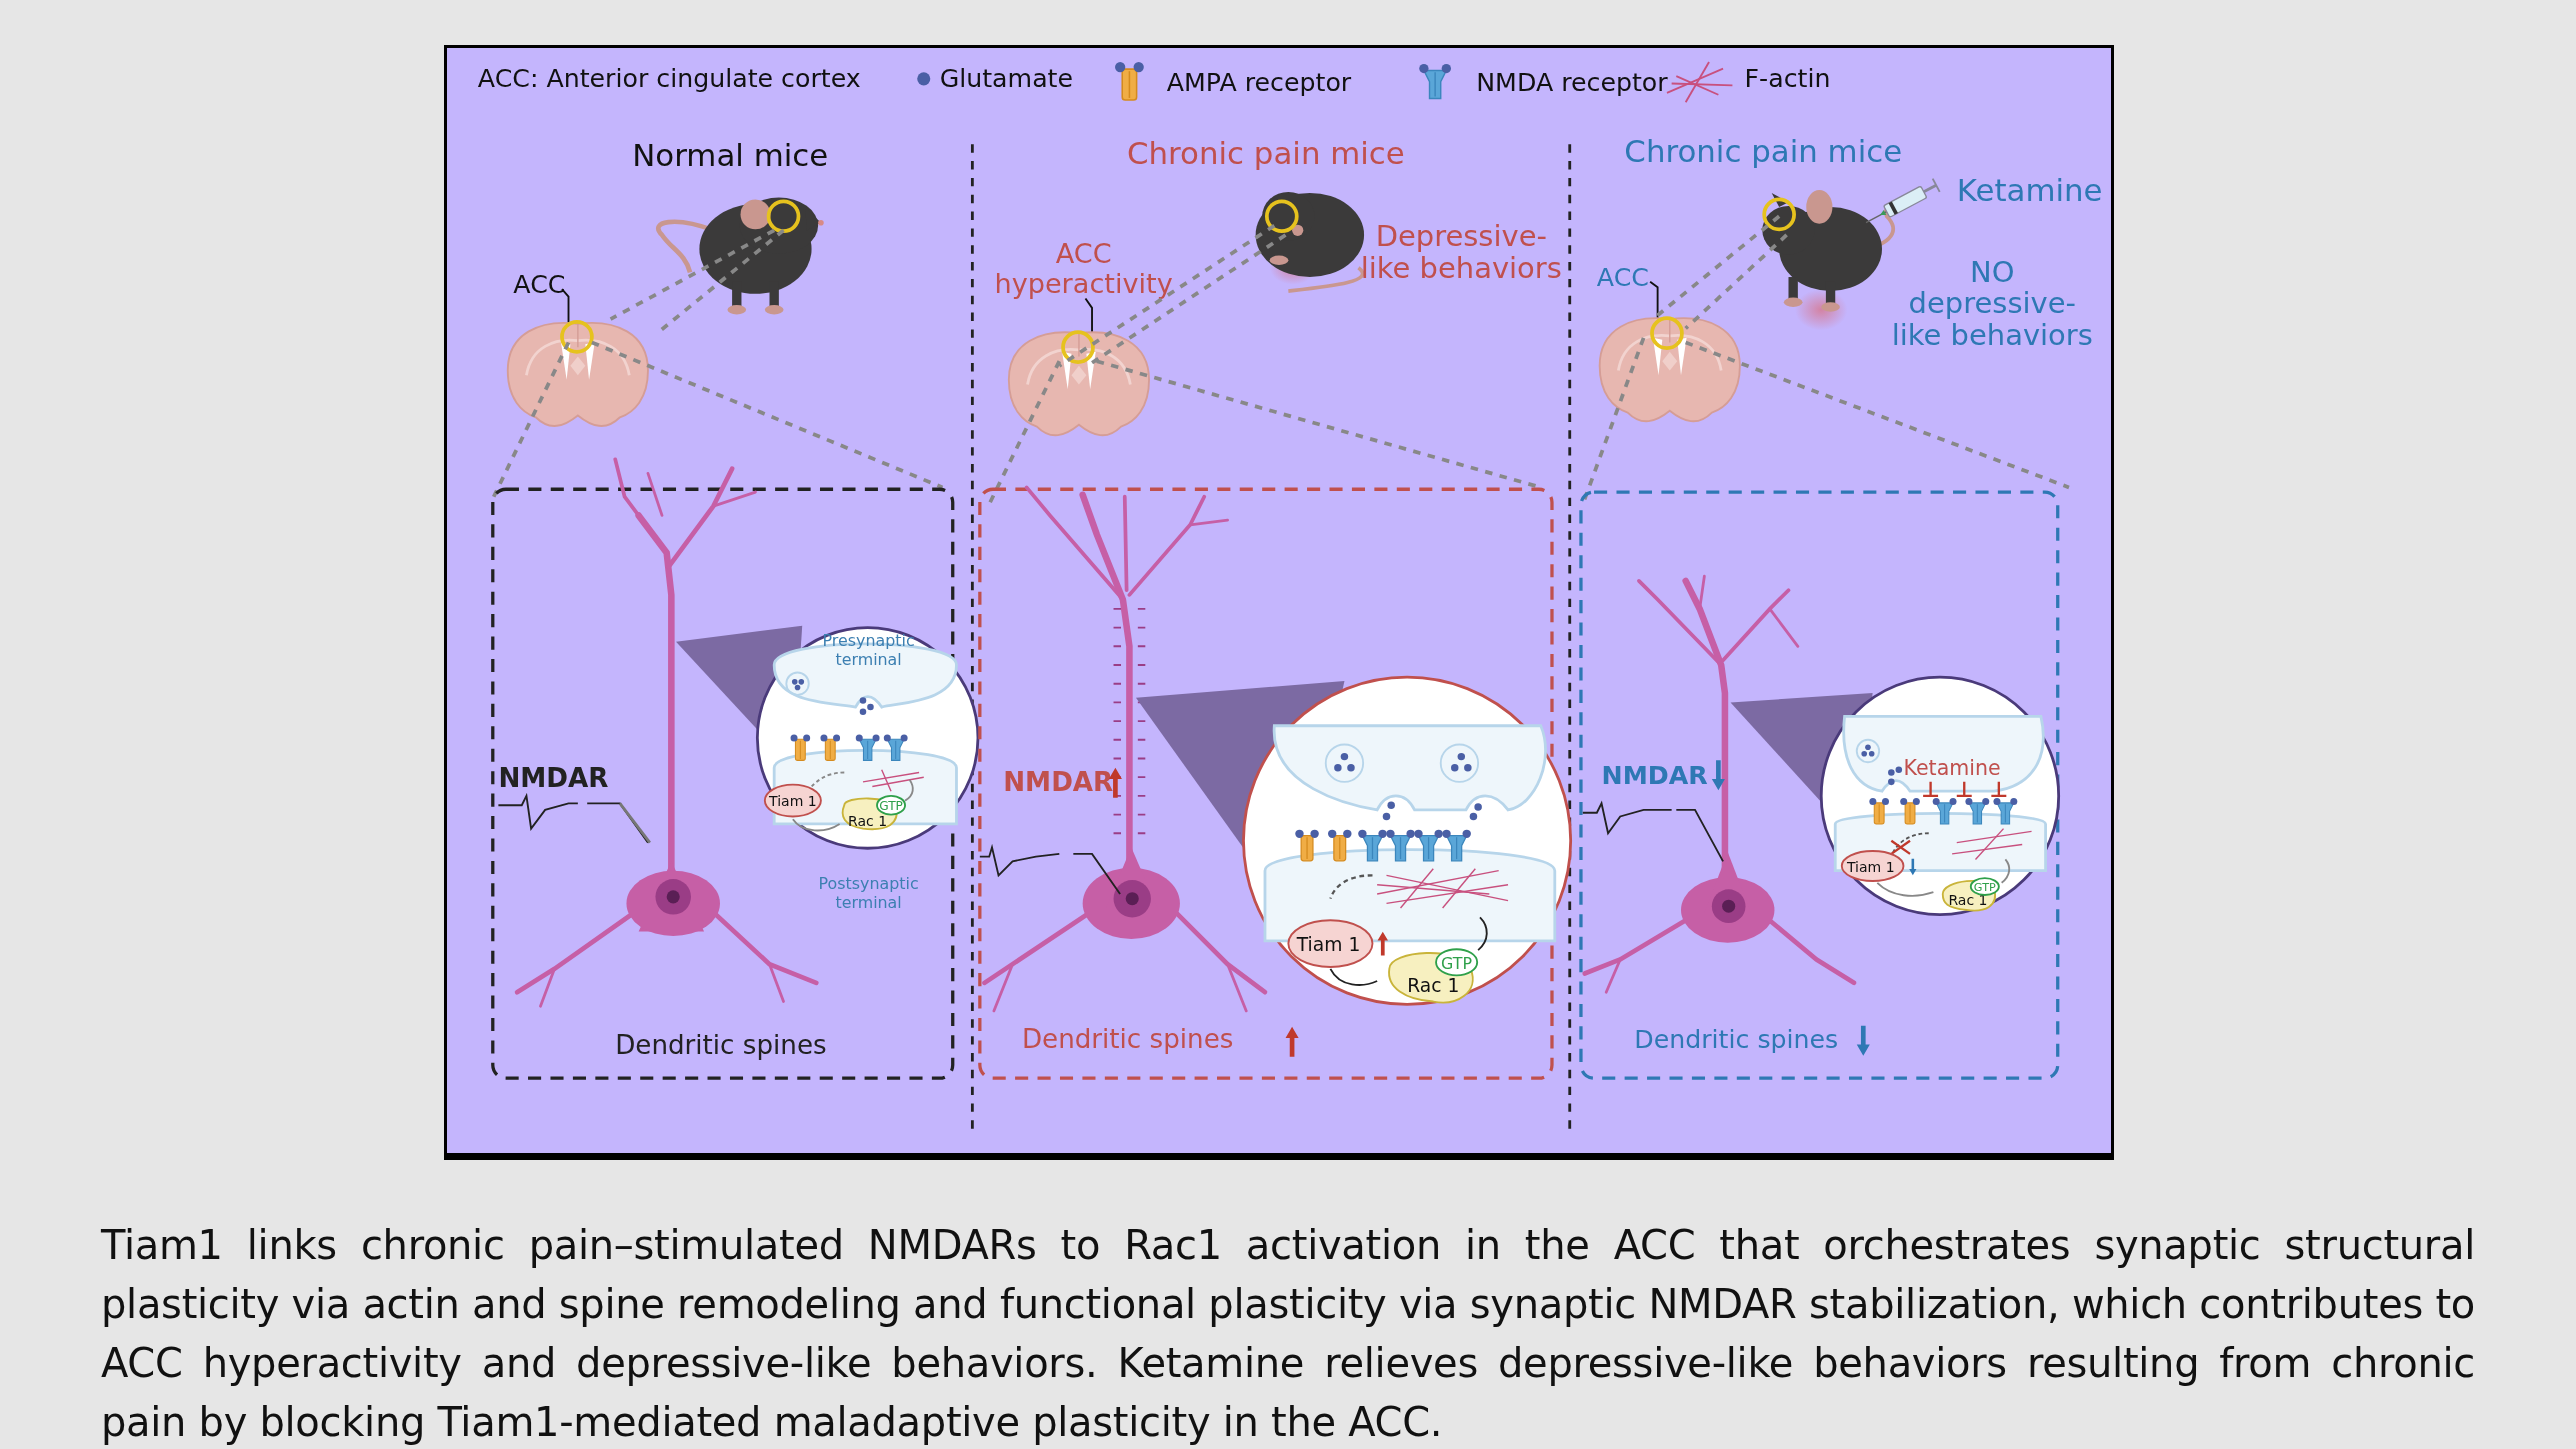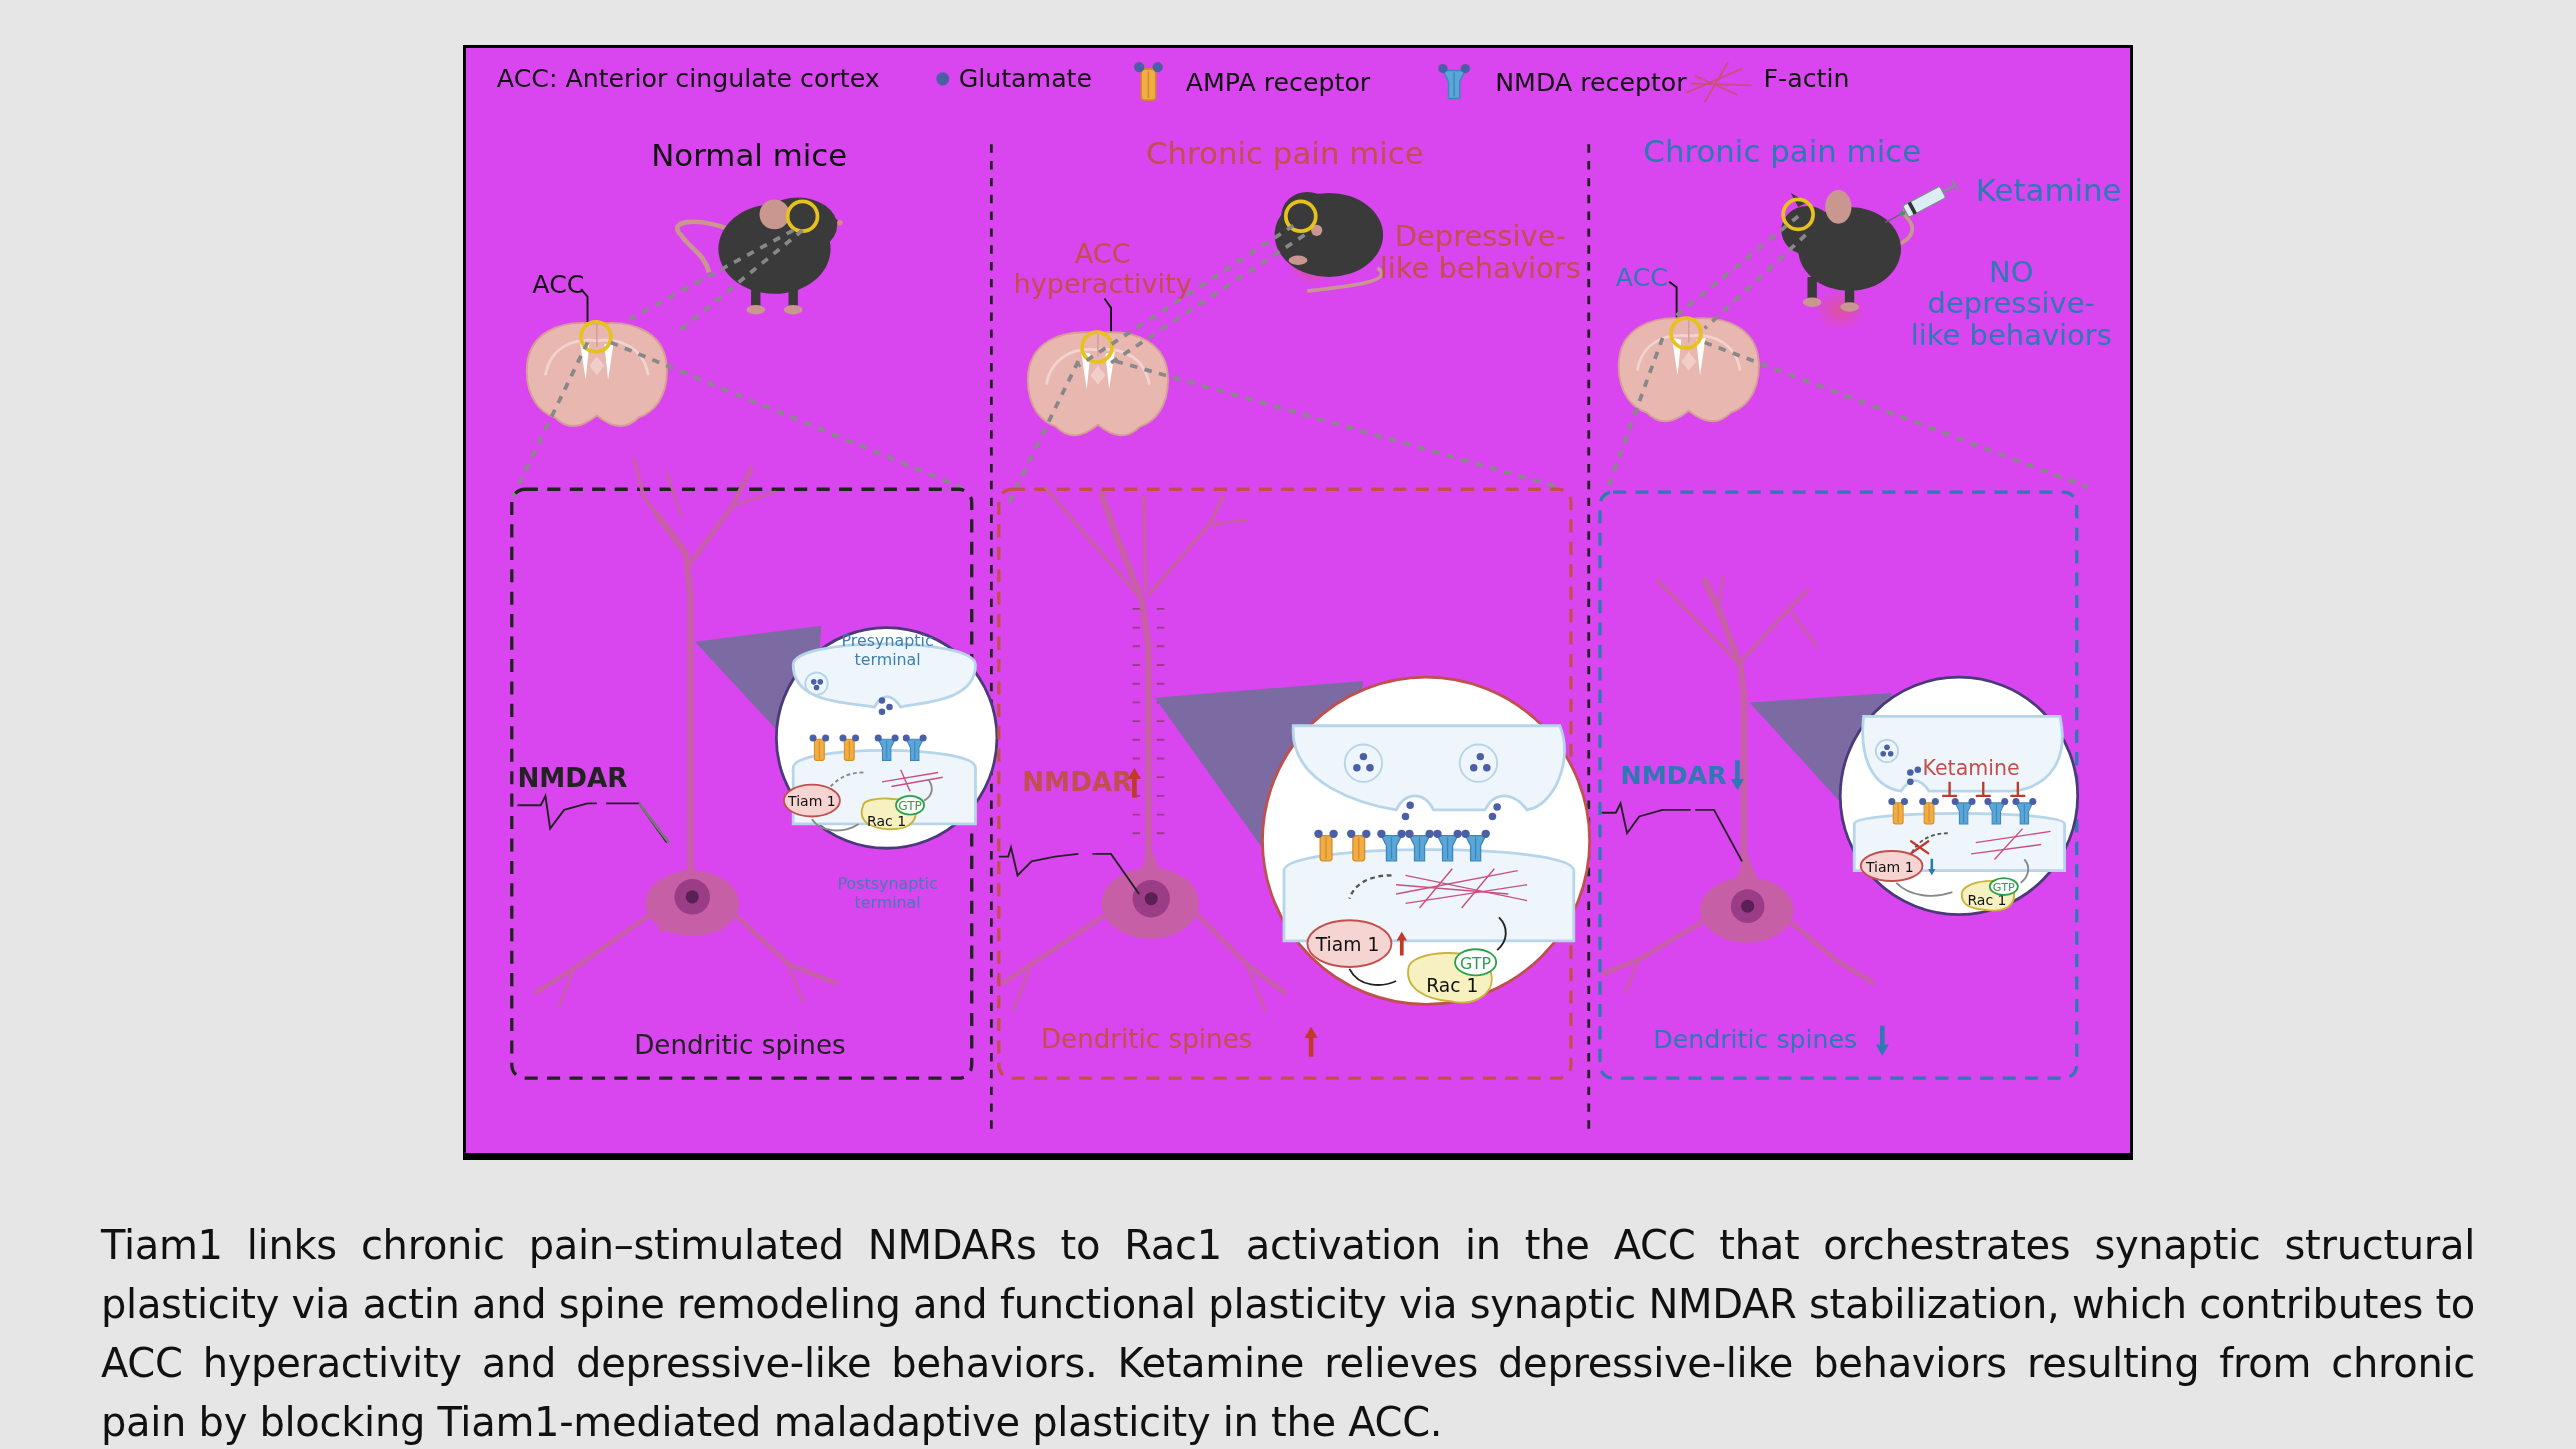--- a/index.html
+++ b/index.html
@@ -1,19 +1,19 @@
 <!DOCTYPE html>
 <html style="font-size:15px"><head>
 <meta charset="utf-8">
 <style>
   html, body { margin:0; padding:0; }
   body { width:2576px; height:1449px; background:#e6e6e6; position:relative; overflow:hidden;
          font-family:"DejaVu Sans", sans-serif; }
-  #figure { position:absolute; left:463px; top:45px; width:1670px; height:1115px;
-            background:#d946ef; border:3.8px solid #000; border-bottom-width:7.5px; box-sizing:border-box; }
+  #figure { position:absolute; left:444px; top:45px; width:1670px; height:1115px;
+            background:#c4b5fd; border:3.8px solid #000; border-bottom-width:7.5px; box-sizing:border-box; }
   #figure svg { position:absolute; left:0; top:0; width:100%; height:100%; }
   #caption { position:absolute; left:101px; top:1176px; width:2374px;
              font-family:"DejaVu Sans", sans-serif; font-size:40px; line-height:59px;
              color:#111; text-align:justify; text-align-last:left; letter-spacing:-0.3px; }
   .t { font-family:"DejaVu Sans", sans-serif; }
 </style>
 </head>
 <body>
 
 <div id="figure">

